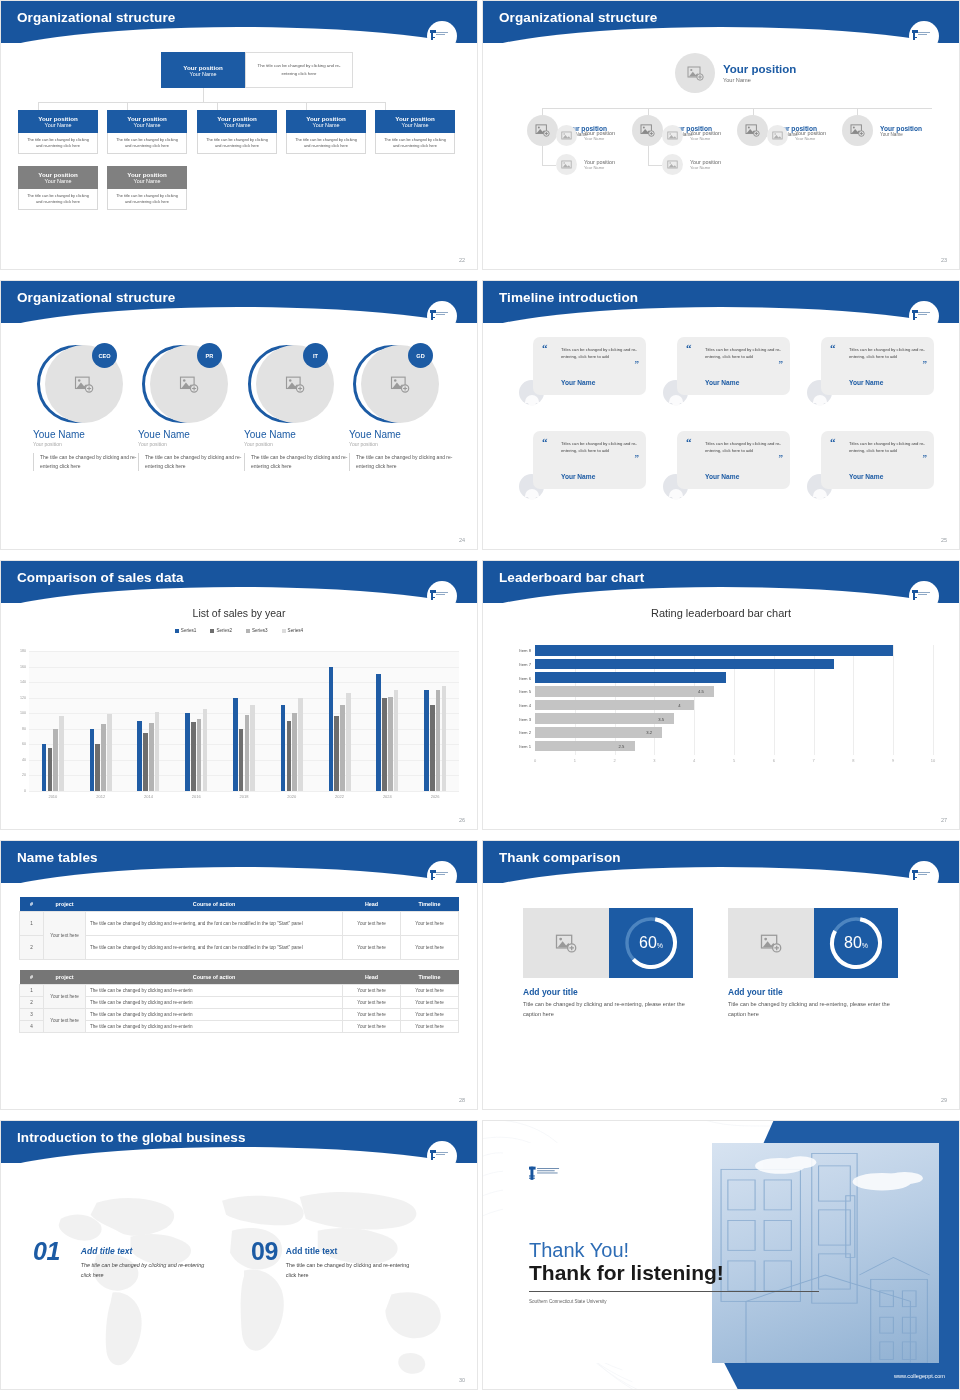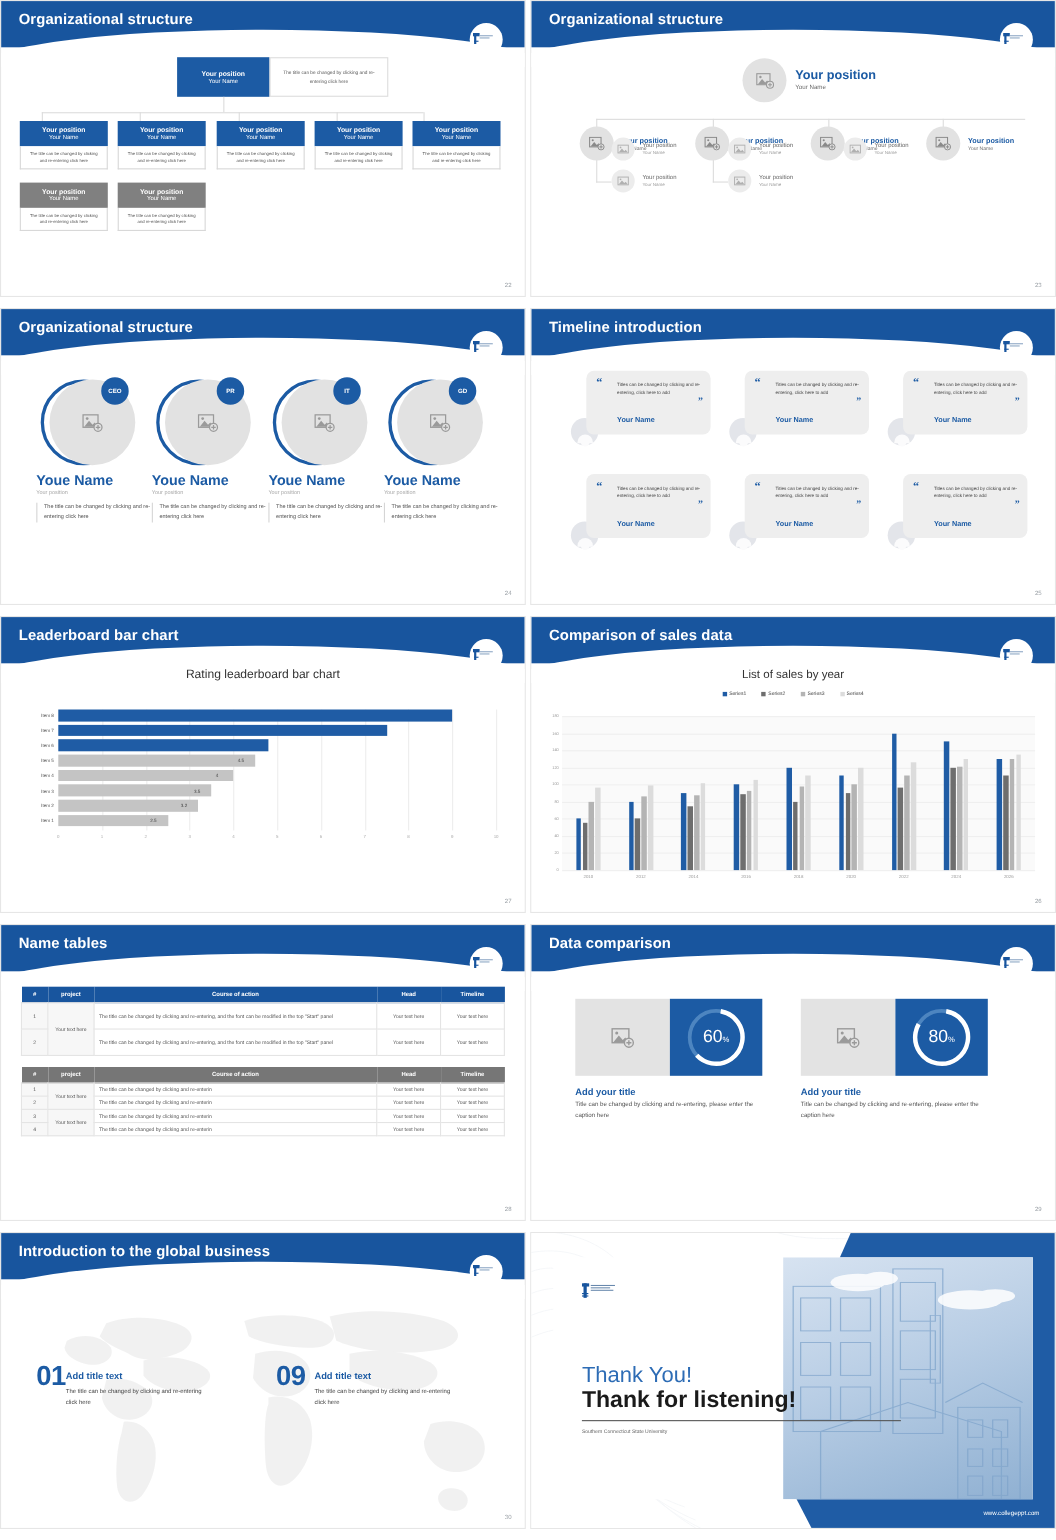--- a/index.html
+++ b/index.html
@@ -45,21 +45,21 @@
   .nm-pos { color:#1c5ba4; font-weight:bold; }
   .nm-sub { color:#6b6b6b; }
   .gnode { position:absolute; display:flex; align-items:center; gap:3px; }
 
   
   .ring { position:absolute; border-radius:50%; }
   .badge { position:absolute; background:#1c5ba4; color:#fff; border-radius:50%;
            display:flex; align-items:center; justify-content:center;
            font-size:5.6px; font-weight:bold; }
   .s24col { position:absolute; width:108px; }
-  .s24name { color:#1c5ba4; font-weight:bold; font-size:13px; }
+  .s24name { color:#1c5ba4; font-weight:normal; font-size:10px; }
   .s24pos { color:#a8a8a8; font-size:5px; margin-top:1px; }
   .s24desc { border-left:1px solid #d5d5d5; margin-top:6px; padding-left:6px;
              font-size:5px; color:#555; line-height:1.75; }
 
   
   .qcard { position:absolute; width:113px; height:58px; background:#eeeeee;
            border-radius:7px; }
   .qmark { position:absolute; color:#1c5ba4; font-weight:bold; font-family:"Liberation Serif", serif; }
   .qtext { position:absolute; left:28px; top:9px; width:78px; font-size:4.2px;
            color:#444; line-height:1.75; }
@@ -560,100 +560,20 @@
           <div class="hd"></div>
         </div>
       <div class="qcard" style="left:338px; top:104px;">
         <div class="qmark" style="left:9px;top:5px;font-size:11px;">“</div>
         <div class="qtext">Titles can be changed by clicking and re-entering, click here to add</div>
         <div class="qmark" style="right:7px;top:22px;font-size:9px;">”</div>
         <div class="qname">Your Name</div>
       </div>
     </div>
     <div class="pnum">25</div>
-  </div>
-
-  <div class="slide">
-    <div class="hdr"></div>
-    <div class="hdr-curve"></div>
-    <div class="logo-notch"></div>
-    <div class="logo-mark">
-      <div class="bar"></div>
-        <div class="cap"></div>
-        <div class="l1"></div>
-        <div class="l2"></div>
-        <div class="l3"></div>
-    </div>
-    <div class="hdr-title">Leaderboard bar chart</div>
-    <div class="body">
-      <div class="ctitle" style="font-size:11px;">Rating leaderboard bar chart</div>
-      <div class="plot" id="plot-27" style="left:52px; top:38px; width:398px; height:110px;">
-          <div style="position: absolute; top: 0px; height: 100%; width: 1px; background: rgb(237, 237, 237); left: 39.8px;"></div>
-          <div style="position: absolute; top: 0px; height: 100%; width: 1px; background: rgb(237, 237, 237); left: 79.6px;"></div>
-          <div style="position: absolute; top: 0px; height: 100%; width: 1px; background: rgb(237, 237, 237); left: 119.4px;"></div>
-          <div style="position: absolute; top: 0px; height: 100%; width: 1px; background: rgb(237, 237, 237); left: 159.2px;"></div>
-          <div style="position: absolute; top: 0px; height: 100%; width: 1px; background: rgb(237, 237, 237); left: 199px;"></div>
-          <div style="position: absolute; top: 0px; height: 100%; width: 1px; background: rgb(237, 237, 237); left: 238.8px;"></div>
-          <div style="position: absolute; top: 0px; height: 100%; width: 1px; background: rgb(237, 237, 237); left: 278.6px;"></div>
-          <div style="position: absolute; top: 0px; height: 100%; width: 1px; background: rgb(237, 237, 237); left: 318.4px;"></div>
-          <div style="position: absolute; top: 0px; height: 100%; width: 1px; background: rgb(237, 237, 237); left: 358.2px;"></div>
-          <div style="position: absolute; top: 0px; height: 100%; width: 1px; background: rgb(237, 237, 237); left: 398px;"></div>
-          <div class="hbar-row">
-            <div class="hbar-lab">Item 8</div>
-            <div class="hbar" style="width: 358.2px; background: rgb(31, 92, 165);"></div>
-          </div>
-          <div class="hbar-row">
-            <div class="hbar-lab">Item 7</div>
-            <div class="hbar" style="width: 298.5px; background: rgb(31, 92, 165);"></div>
-          </div>
-          <div class="hbar-row">
-            <div class="hbar-lab">Item 6</div>
-            <div class="hbar" style="width: 191.04px; background: rgb(31, 92, 165);"></div>
-          </div>
-          <div class="hbar-row">
-            <div class="hbar-lab">Item 5</div>
-            <div class="hbar" style="width: 179.1px; background: rgb(196, 196, 196);"></div>
-            <div class="hbar-val" style="left: 163.1px;">4.5</div>
-          </div>
-          <div class="hbar-row">
-            <div class="hbar-lab">Item 4</div>
-            <div class="hbar" style="width: 159.2px; background: rgb(196, 196, 196);"></div>
-            <div class="hbar-val" style="left: 143.2px;">4</div>
-          </div>
-          <div class="hbar-row">
-            <div class="hbar-lab">Item 3</div>
-            <div class="hbar" style="width: 139.3px; background: rgb(196, 196, 196);"></div>
-            <div class="hbar-val" style="left: 123.3px;">3.5</div>
-          </div>
-          <div class="hbar-row">
-            <div class="hbar-lab">Item 2</div>
-            <div class="hbar" style="width: 127.36px; background: rgb(196, 196, 196);"></div>
-            <div class="hbar-val" style="left: 111.36px;">3.2</div>
-          </div>
-          <div class="hbar-row">
-            <div class="hbar-lab">Item 1</div>
-            <div class="hbar" style="width: 99.5px; background: rgb(196, 196, 196);"></div>
-            <div class="hbar-val" style="left: 83.5px;">2.5</div>
-          </div>
-          <div class="xaxis-h">
-            <span style="left: 0px;">0</span>
-            <span style="left: 39.8px;">1</span>
-            <span style="left: 79.6px;">2</span>
-            <span style="left: 119.4px;">3</span>
-            <span style="left: 159.2px;">4</span>
-            <span style="left: 199px;">5</span>
-            <span style="left: 238.8px;">6</span>
-            <span style="left: 278.6px;">7</span>
-            <span style="left: 318.4px;">8</span>
-            <span style="left: 358.2px;">9</span>
-            <span style="left: 398px;">10</span>
-          </div>
-        </div>
-    </div>
-    <div class="pnum">27</div>
   </div>
 
   <div class="slide">
     <div class="hdr"></div>
     <div class="hdr-curve"></div>
     <div class="logo-notch"></div>
     <div class="logo-mark">
       <div class="bar"></div>
         <div class="cap"></div>
         <div class="l1"></div>
@@ -756,20 +676,100 @@
     <div class="hdr"></div>
     <div class="hdr-curve"></div>
     <div class="logo-notch"></div>
     <div class="logo-mark">
       <div class="bar"></div>
         <div class="cap"></div>
         <div class="l1"></div>
         <div class="l2"></div>
         <div class="l3"></div>
     </div>
+    <div class="hdr-title">Leaderboard bar chart</div>
+    <div class="body">
+      <div class="ctitle" style="font-size:11px;">Rating leaderboard bar chart</div>
+      <div class="plot" id="plot-27" style="left:52px; top:38px; width:398px; height:110px;">
+          <div style="position: absolute; top: 0px; height: 100%; width: 1px; background: rgb(237, 237, 237); left: 39.8px;"></div>
+          <div style="position: absolute; top: 0px; height: 100%; width: 1px; background: rgb(237, 237, 237); left: 79.6px;"></div>
+          <div style="position: absolute; top: 0px; height: 100%; width: 1px; background: rgb(237, 237, 237); left: 119.4px;"></div>
+          <div style="position: absolute; top: 0px; height: 100%; width: 1px; background: rgb(237, 237, 237); left: 159.2px;"></div>
+          <div style="position: absolute; top: 0px; height: 100%; width: 1px; background: rgb(237, 237, 237); left: 199px;"></div>
+          <div style="position: absolute; top: 0px; height: 100%; width: 1px; background: rgb(237, 237, 237); left: 238.8px;"></div>
+          <div style="position: absolute; top: 0px; height: 100%; width: 1px; background: rgb(237, 237, 237); left: 278.6px;"></div>
+          <div style="position: absolute; top: 0px; height: 100%; width: 1px; background: rgb(237, 237, 237); left: 318.4px;"></div>
+          <div style="position: absolute; top: 0px; height: 100%; width: 1px; background: rgb(237, 237, 237); left: 358.2px;"></div>
+          <div style="position: absolute; top: 0px; height: 100%; width: 1px; background: rgb(237, 237, 237); left: 398px;"></div>
+          <div class="hbar-row">
+            <div class="hbar-lab">Item 8</div>
+            <div class="hbar" style="width: 358.2px; background: rgb(31, 92, 165);"></div>
+          </div>
+          <div class="hbar-row">
+            <div class="hbar-lab">Item 7</div>
+            <div class="hbar" style="width: 298.5px; background: rgb(31, 92, 165);"></div>
+          </div>
+          <div class="hbar-row">
+            <div class="hbar-lab">Item 6</div>
+            <div class="hbar" style="width: 191.04px; background: rgb(31, 92, 165);"></div>
+          </div>
+          <div class="hbar-row">
+            <div class="hbar-lab">Item 5</div>
+            <div class="hbar" style="width: 179.1px; background: rgb(196, 196, 196);"></div>
+            <div class="hbar-val" style="left: 163.1px;">4.5</div>
+          </div>
+          <div class="hbar-row">
+            <div class="hbar-lab">Item 4</div>
+            <div class="hbar" style="width: 159.2px; background: rgb(196, 196, 196);"></div>
+            <div class="hbar-val" style="left: 143.2px;">4</div>
+          </div>
+          <div class="hbar-row">
+            <div class="hbar-lab">Item 3</div>
+            <div class="hbar" style="width: 139.3px; background: rgb(196, 196, 196);"></div>
+            <div class="hbar-val" style="left: 123.3px;">3.5</div>
+          </div>
+          <div class="hbar-row">
+            <div class="hbar-lab">Item 2</div>
+            <div class="hbar" style="width: 127.36px; background: rgb(196, 196, 196);"></div>
+            <div class="hbar-val" style="left: 111.36px;">3.2</div>
+          </div>
+          <div class="hbar-row">
+            <div class="hbar-lab">Item 1</div>
+            <div class="hbar" style="width: 99.5px; background: rgb(196, 196, 196);"></div>
+            <div class="hbar-val" style="left: 83.5px;">2.5</div>
+          </div>
+          <div class="xaxis-h">
+            <span style="left: 0px;">0</span>
+            <span style="left: 39.8px;">1</span>
+            <span style="left: 79.6px;">2</span>
+            <span style="left: 119.4px;">3</span>
+            <span style="left: 159.2px;">4</span>
+            <span style="left: 199px;">5</span>
+            <span style="left: 238.8px;">6</span>
+            <span style="left: 278.6px;">7</span>
+            <span style="left: 318.4px;">8</span>
+            <span style="left: 358.2px;">9</span>
+            <span style="left: 398px;">10</span>
+          </div>
+        </div>
+    </div>
+    <div class="pnum">27</div>
+  </div>
+
+  <div class="slide">
+    <div class="hdr"></div>
+    <div class="hdr-curve"></div>
+    <div class="logo-notch"></div>
+    <div class="logo-mark">
+      <div class="bar"></div>
+        <div class="cap"></div>
+        <div class="l1"></div>
+        <div class="l2"></div>
+        <div class="l3"></div>
+    </div>
     <div class="hdr-title">Name tables</div>
     <div class="body" style="padding:10px 18px;">
       <table>
         <thead class="th-blue">
           <tr>
             <th style="width:24px;">#</th>
             <th style="width:42px;">project</th>
             <th>Course of action</th>
             <th style="width:58px;">Head</th>
             <th style="width:58px;">Timeline</th>
@@ -841,21 +841,21 @@
     <div class="hdr"></div>
     <div class="hdr-curve"></div>
     <div class="logo-notch"></div>
     <div class="logo-mark">
       <div class="bar"></div>
         <div class="cap"></div>
         <div class="l1"></div>
         <div class="l2"></div>
         <div class="l3"></div>
     </div>
-    <div class="hdr-title">Data comparison</div>
+    <div class="hdr-title">Thank comparison</div>
     <div class="body">
       <div class="dc-card" style="left:40px; top:21px;">
         <div class="dc-img">
           <svg width="22" height="19" viewBox="0 0 17 15">
               <rect x="1" y="1" width="12" height="10" fill="none" stroke="#9a9a9a" stroke-width="1"></rect>
               <circle cx="4.3" cy="4" r="1.1" fill="#9a9a9a"></circle>
               <path d="M2 10.5 L5.8 5.8 L8.6 9 L10.4 7.2 L12.7 10.5 Z" fill="#9a9a9a"></path>
               <circle cx="13" cy="11" r="3.2" fill="#e3e3e3" stroke="#9a9a9a" stroke-width="1"></circle>
               <path d="M13 9.2v3.6M11.2 11h3.6" stroke="#9a9a9a" stroke-width="1"></path>
             </svg>
@@ -927,21 +927,21 @@
           <path d="M112 126 C124 124,136 132,140 146 C144 162,138 182,128 194 C118 204,108 198,106 186 C104 170,106 148,110 136 Z"></path>
           <path d="M222 34 C246 26,280 28,296 36 C310 44,304 56,290 58 C272 60,240 56,226 48 Z"></path>
           <path d="M300 30 C330 22,374 24,404 34 C424 42,420 56,400 60 C372 66,328 62,306 52 Z"></path>
           <path d="M232 64 C252 58,272 62,280 74 C286 86,280 98,266 102 C252 106,236 98,230 86 Z"></path>
           <path d="M244 104 C260 100,276 108,282 124 C288 144,280 168,266 180 C254 190,244 182,242 168 C240 148,240 120,244 110 Z"></path>
           <path d="M318 64 C344 58,374 62,392 72 C404 80,398 92,382 96 C360 100,330 94,318 82 Z"></path>
           <path d="M392 128 C412 122,434 128,440 142 C446 158,434 172,416 172 C398 172,386 158,386 144 Z"></path>
           <path d="M404 188 C416 184,426 190,426 198 C426 206,416 210,406 206 C398 202,396 192,404 188 Z"></path>
         </g>
       </svg>
-      <div style="position:absolute;left:32px;top:70px;display:flex;align-items:flex-start;gap:0;">
+      <div style="position:absolute;left:32px;top:70px;display:flex;align-items:flex-start;gap:21px;font-style:italic;">
         <div class="bignum">01</div>
         <div style="margin-top:9px;">
           <div class="s30t">Add title text</div>
           <div class="s30d">The title can be changed by clicking and re-entering click here</div>
         </div>
       </div>
       <div style="position:absolute;left:250px;top:70px;display:flex;align-items:flex-start;gap:8px;">
         <div class="bignum">09</div>
         <div style="margin-top:9px;">
           <div class="s30t">Add title text</div>

